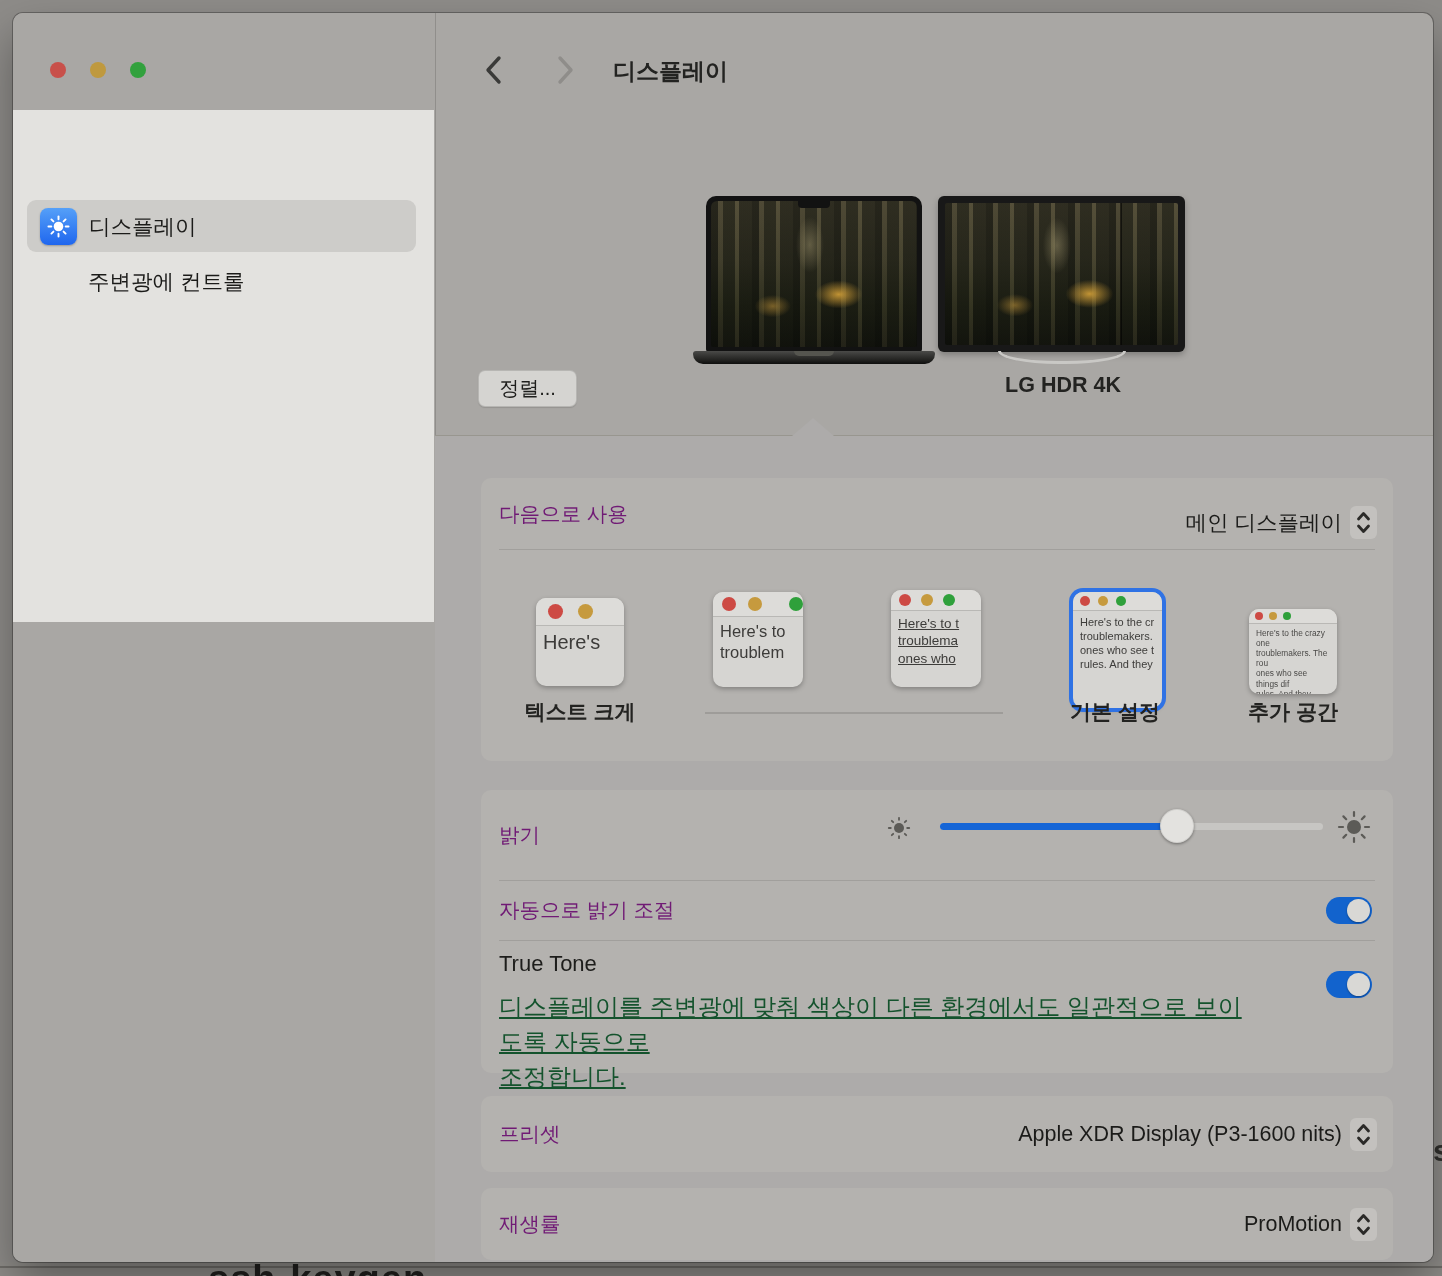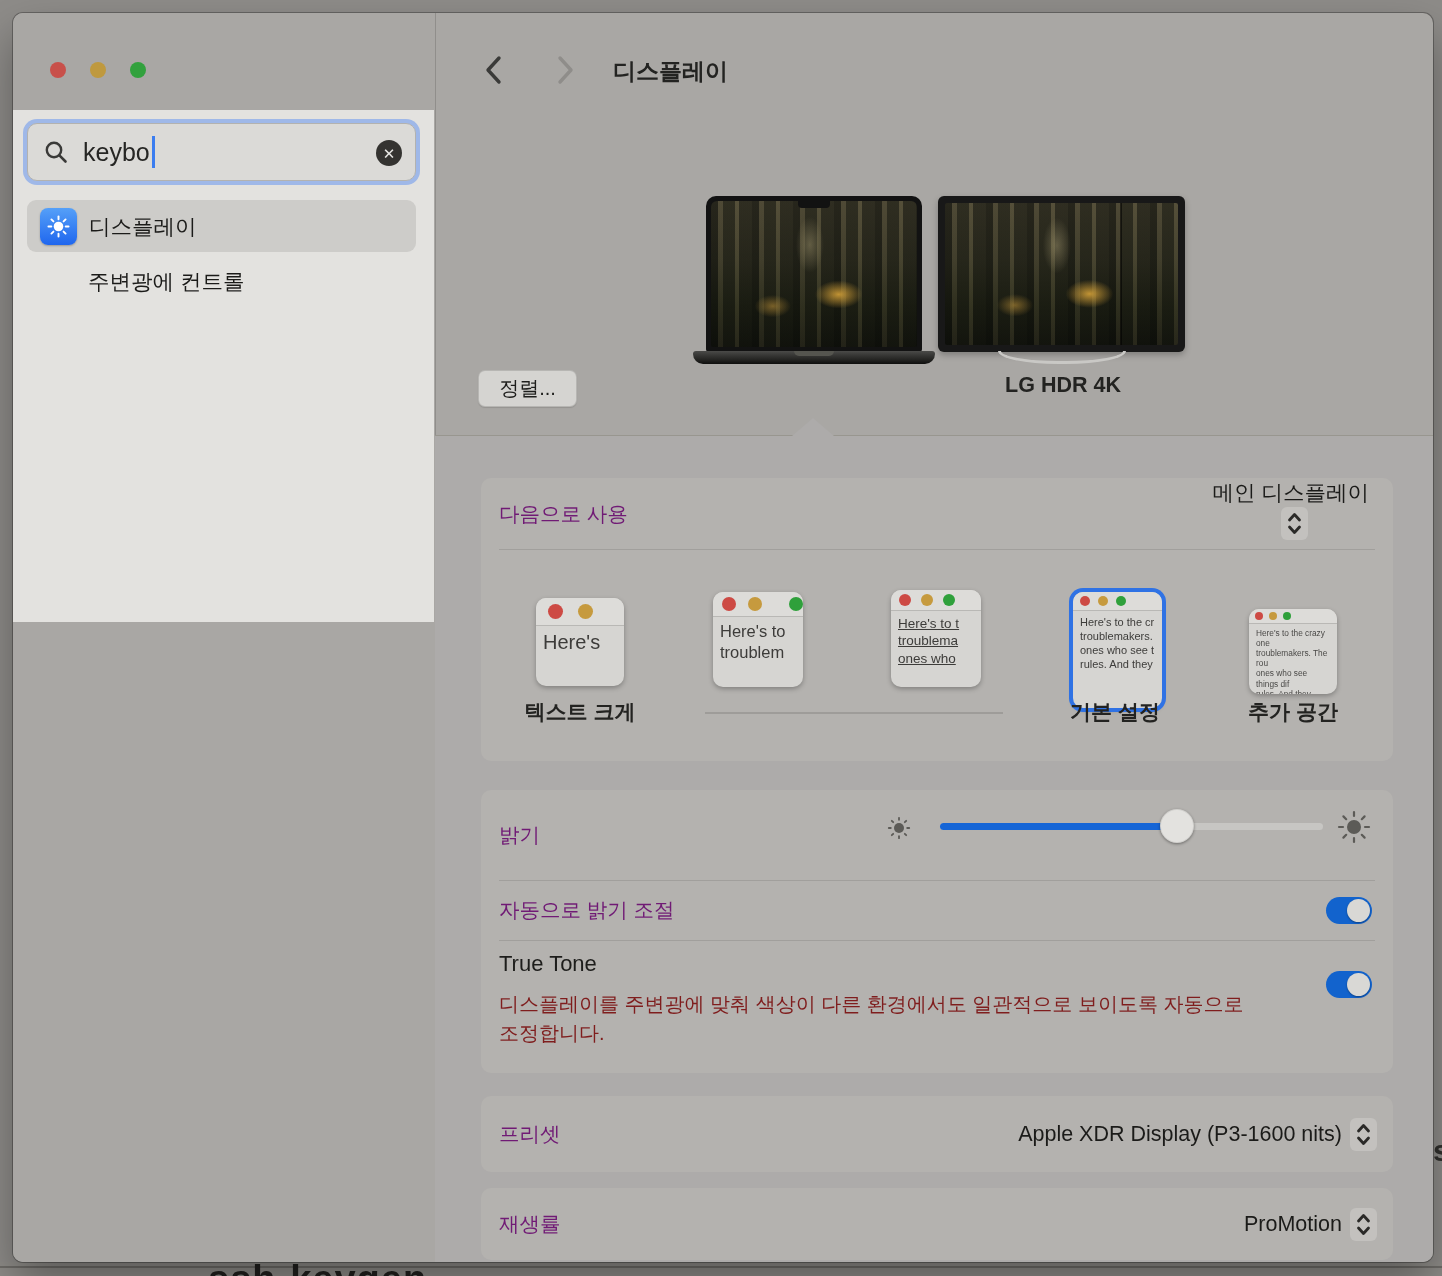--- a/index.html
+++ b/index.html
@@ -140,49 +140,38 @@
   .slider-track{position:absolute;background:#c7c6c3;border-radius:4px;}
   .slider-fill{position:absolute;left:0;top:0;height:100%;background:#1565d6;border-radius:4px;}
   .slider-knob{
     position:absolute;width:34px;height:34px;border-radius:50%;background:#e3e2df;
     box-shadow:0 1px 3px rgba(0,0,0,.4), inset 0 0 0 1px rgba(0,0,0,.08);
   }
   
   .toggle{position:absolute;width:46px;height:27px;border-radius:14px;background:#1263cd;}
   .toggle .knob{position:absolute;left:21px;top:2px;width:23px;height:23px;border-radius:50%;background:#d9d8d5;box-shadow:0 1px 2px rgba(0,0,0,.35);}
   .tt-title{position:absolute;left:18px;font-size:22px;color:#1d1d1b;}
-  .tt-desc{position:absolute;left:18px;width:760px;font-size:20px;line-height:1.45;color:#7f1d1d;white-space:pre-line;}
+  .tt-desc{position:absolute;left:18px;width:760px;font-size:24px;line-height:1.45;color:#14532d;white-space:pre-line;text-decoration:underline;}
 </style>
 </head>
 <body>
 
 <div class="desk-bottom"></div>
 <div class="desk-line"></div>
 <div class="desk-text">ssh-keygen</div>
 <div class="desk-side-text">s</div>
 
 <div class="window">
 
   <div class="sidebar">
     <div class="tl red"></div>
     <div class="tl yellow"></div>
     <div class="tl green"></div>
 
     <div class="search-panel">
-      <div class="search-field">
-        <span class="mag">
-          <svg width="26" height="26" viewBox="0 0 26 26">
-              <circle cx="11" cy="11" r="7.2" fill="none" stroke="#3a3a38" stroke-width="2.4"></circle>
-              <line x1="16.4" y1="16.4" x2="22.5" y2="22.5" stroke="#3a3a38" stroke-width="2.6" stroke-linecap="round"></line>
-            </svg>
-        </span>
-        <span class="search-text">keybo</span>
-          <span class="caret"></span>
-        <div class="clear-btn">✕</div>
-      </div>
 
       <div class="result-row">
         <div class="app-icon">
           <svg width="23" height="23" viewBox="0 0 24 24">
             <circle cx="12" cy="12" r="5" fill="#ffffff"></circle>
             <g stroke="#ffffff" stroke-width="2" stroke-linecap="round">
               <line x1="12" y1="1.5" x2="12" y2="4.5"></line>
                 <line x1="12" y1="19.5" x2="12" y2="22.5"></line>
               <line x1="1.5" y1="12" x2="4.5" y2="12"></line>
                 <line x1="19.5" y1="12" x2="22.5" y2="12"></line>
@@ -231,21 +220,21 @@
 
   <div class="arrange-btn">정렬...</div>
 
   <div class="section-divider"></div>
   <div class="up-triangle"></div>
 
   <div class="content">
 
     <div class="card" style="top:42px;height:283px;">
       <div class="row-label" style="top:0;line-height:72px;">다음으로 사용</div>
-      <div class="popup" style="top:0;height:72px;flex-direction:column;">
+      <div class="popup" style="top:8px;height:72px;">
         <span class="popup-value">메인 디스플레이</span>
         <span class="stepper">
           <svg width="17" height="23" viewBox="0 0 17 23">
               <polyline points="3.5,8 8.5,2.5 13.5,8" fill="none" stroke="#2b2a28" stroke-width="2.8" stroke-linecap="round" stroke-linejoin="round"></polyline>
               <polyline points="3.5,15 8.5,20.5 13.5,15" fill="none" stroke="#2b2a28" stroke-width="2.8" stroke-linecap="round" stroke-linejoin="round"></polyline>
             </svg>
         </span>
       </div>
       <div class="card-divider" style="top:71px;"></div>
 

